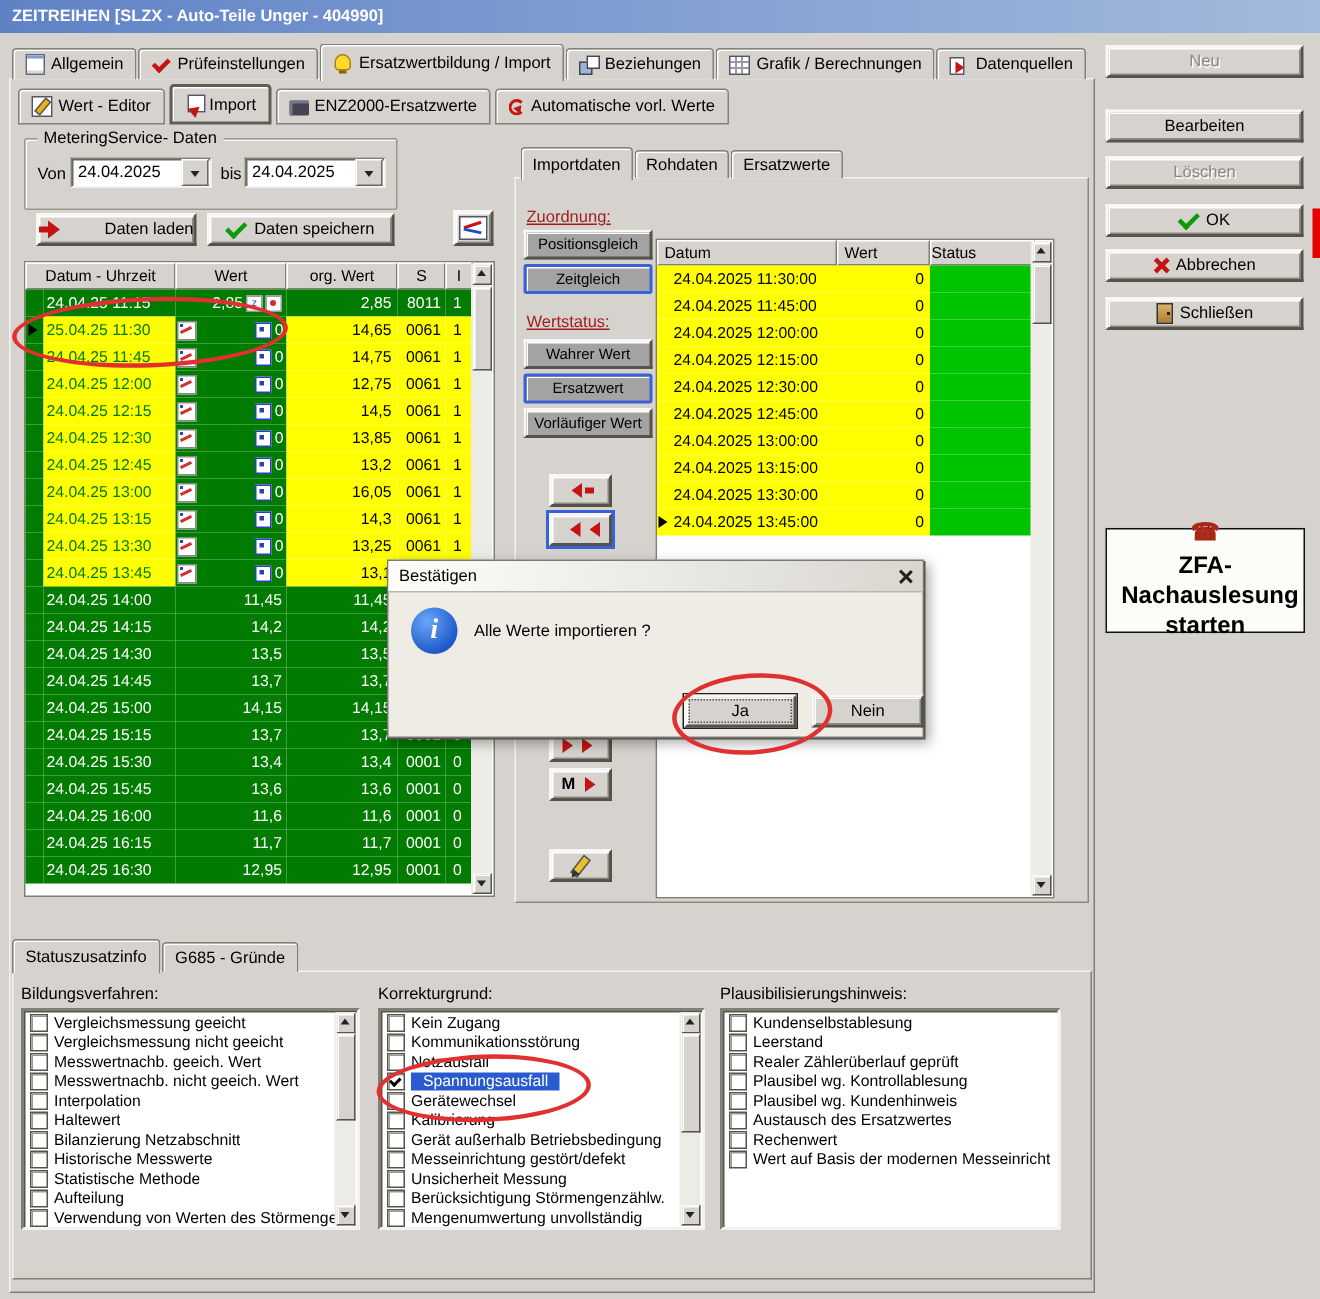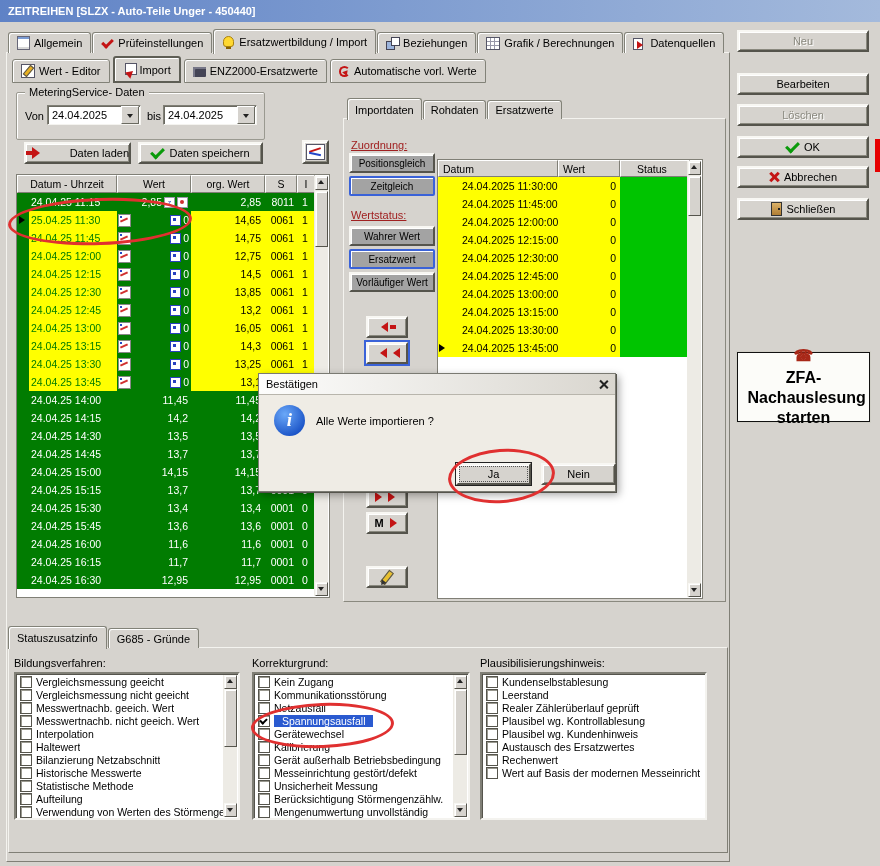--- a/index.html
+++ b/index.html
@@ -107,24 +107,24 @@
   .mini-chart::before{content:"";position:absolute;left:1px;top:4px;width:8px;height:2px;background:#d03030;transform:rotate(-25deg);}
   .mini-chart::after{content:"";position:absolute;left:1px;top:1px;width:2px;height:2px;background:#2448c8;}
   .mini-b{display:inline-block;width:9px;height:9px;background:#fff;border:1px solid #2840c0;position:relative;flex:none;}
   .mini-b::after{content:"";position:absolute;left:2px;top:2px;width:3px;height:3px;background:#2840c0;}
   .mini-z{display:inline-block;width:9px;height:9px;background:#fff;border:1px solid #99a;position:relative;flex:none;color:#2840c0;font-size:7px;line-height:9px;text-align:center;}
   .mini-z::after{content:"z";}
   .mini-r{display:inline-block;width:9px;height:9px;background:#fff;border:1px solid #99a;position:relative;flex:none;}
   .mini-r::after{content:"";position:absolute;left:2px;top:2px;width:4px;height:4px;border-radius:50%;background:#d03030;}
   .rtable{position:absolute;left:437px;top:159px;width:266px;height:440px;background:#fff;border:1px solid #807f76;box-sizing:border-box;z-index:2;}
   .rt-head{display:flex;height:17px;}
-  .rh-datum{width:120px;justify-content:flex-start;padding-left:4px;}.rh-wert{width:62px;justify-content:flex-start;padding-left:4px;}.rh-status{width:70px;justify-content:flex-start;padding-left:16px;}
+  .rh-datum{width:120px;justify-content:flex-start;padding-left:4px;}.rh-wert{width:62px;justify-content:flex-start;padding-left:4px;}.rh-status{width:70px;justify-content:flex-start;padding-left:0;}
   .rrow{display:flex;height:18px;line-height:18px;font-size:10.5px;}
   .rrow .c{box-sizing:border-box;overflow:hidden;white-space:nowrap;}
-  .rd{width:120px;background:#ffff00;padding-left:24px;position:relative;}
+  .rd{width:120px;background:#ffff00;padding-left:11px;position:relative;}
   .rw{width:62px;background:#ffff00;text-align:right;padding-right:4px;}
   .rs{width:70px;background:#00c400;}
   
   .vscroll{position:absolute;top:1px;right:1px;bottom:1px;width:14px;background:#edebe5;}
   .sb-btn{position:absolute;left:1px;width:13px;height:14px;background:#d6d3ce;border:1px solid;border-color:#f8f7f3 #55544c #55544c #f8f7f3;box-shadow:inset 1px 1px 0 #fff;box-sizing:border-box;}
   .sb-btn.up{top:0;}.sb-btn.down{bottom:0;}
   .sb-btn.up::after{content:"";position:absolute;left:2px;top:3px;border:3px solid transparent;border-bottom:4px solid #222;border-top:none;}
   .sb-btn.down::after{content:"";position:absolute;left:2px;top:4px;border:3px solid transparent;border-top:4px solid #222;border-bottom:none;}
   .sb-thumb{position:absolute;left:1px;width:13px;background:#d6d3ce;border:1px solid;border-color:#f8f7f3 #55544c #55544c #f8f7f3;box-shadow:inset 1px 1px 0 #fff;box-sizing:border-box;}
   
@@ -158,21 +158,21 @@
   .annot.a2{left:448px;top:449px;width:101px;height:48px;transform:rotate(-4deg);}
   .annot.a3{left:251px;top:703px;width:137px;height:39px;transform:rotate(-2deg);}
   .red-sliver{position:absolute;right:0;top:139px;width:5px;height:33px;background:#e60000;z-index:70;}
 </style>
 </head>
 <body>
 
 <div class="win">
 
   <div class="titlebar">
-    <span>ZEITREIHEN [SLZX - Auto-Teile Unger - 450440]</span>
+    <span>ZEITREIHEN [SLZX - Auto-Teile Unger - 404990]</span>
   </div>
 
   <div class="page-frame"></div>
   <div class="rp-frame"></div>
   <div class="bottom-frame"></div>
 
   <div class="tabstrip main-tabs">
       <div class="tab">
         <div class="tabicon sheet-icon"></div>
         <div class="tablabel">Allgemein</div>

